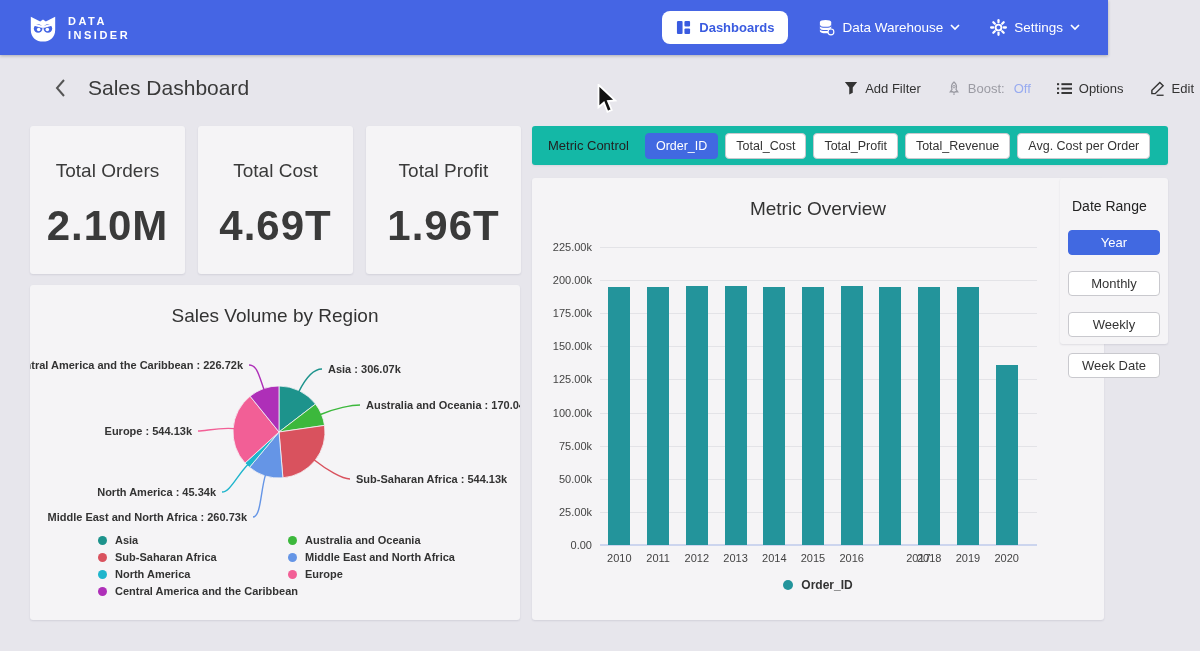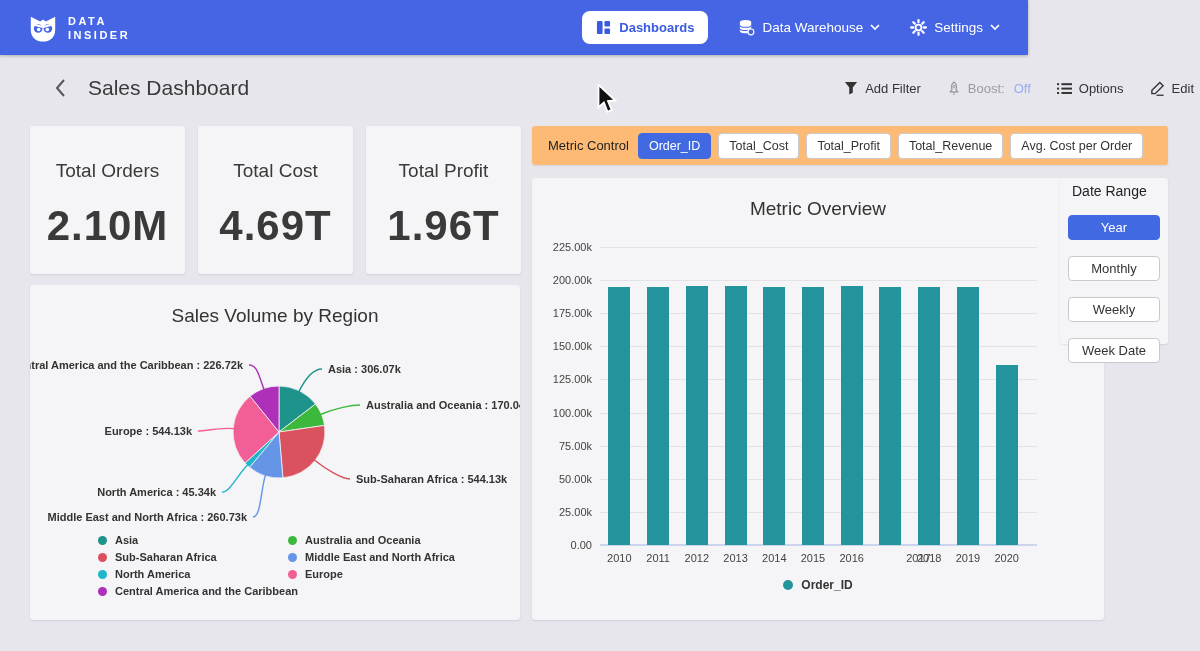--- a/index.html
+++ b/index.html
@@ -1,20 +1,20 @@
 <!DOCTYPE html>
 <html><head>
 <meta charset="utf-8">
 <style>
   * { margin:0; padding:0; box-sizing:border-box; }
   body { background:#cfcfd6; font-family:"Liberation Sans", sans-serif; }
   .page { position:relative; width:1200px; height:651px; background:#e7e6ec; overflow:hidden; }
 
   
-  .navbar { position:absolute; top:0; left:0; width:1028px; height:55px; background:#4565e4;
+  .navbar { position:absolute; top:0; left:0; width:1108px; height:55px; background:#4565e4;
             display:flex; align-items:center; padding:0 28px; box-shadow:0 1px 3px rgba(0,0,0,.25); }
   .brand { display:flex; align-items:center; gap:10px; }
   .brand-text { color:#fff; font-size:11px; font-weight:bold; letter-spacing:2.5px; line-height:14px; }
   .nav-right { margin-left:auto; display:flex; align-items:center; gap:30px; }
   .pill { display:flex; align-items:center; gap:8px; background:#fff; color:#3a5be0; font-weight:bold;
           font-size:13px; height:33px; padding:0 14px; border-radius:8px; border:none; cursor:pointer; }
   .nav-item { display:flex; align-items:center; gap:7px; color:#fff; font-size:13.5px; cursor:pointer; }
 
   
   .page-header { position:absolute; top:55px; left:0; width:1200px; height:66px;
@@ -26,22 +26,22 @@
   .muted { color:#9b9ba3; }
   .boost-off { color:#98abf0; margin-left:2px; }
 
   
   .card { position:absolute; background:#f5f4f6; border-radius:3px; box-shadow:0 1px 2px rgba(30,30,60,.10); }
   .kpi { width:155px; height:148px; top:126px; text-align:center; }
   .kpi-label { margin-top:34px; font-size:19px; color:#3a3a3a; }
   .kpi-value { margin-top:20px; font-size:42px; font-weight:bold; color:#3a3a3a; letter-spacing:1px; }
 
   
-  .metric-bar { position:absolute; left:532px; top:126px; width:636px; height:39px; background:#fdba74;
-                border-radius:3px; display:flex; align-items:center; padding:0 16px; gap:0;
+  .metric-bar { position:absolute; left:532px; top:126px; width:636px; height:39px; background:#14b8a6;
+                border-radius:3px; display:flex; align-items:center; padding:0 16px; gap:7px;
                 box-shadow:0 1px 2px rgba(30,30,60,.08); }
   .metric-label { font-size:13px; color:#222; margin-right:9px; }
   .chip { font-size:12.5px; padding:5px 10px; border:1px solid #c9c9ce; border-radius:4px;
           background:#fff; color:#333; cursor:pointer; font-family:inherit; }
   .chip.selected { background:#4169e1; border-color:#4169e1; color:#fff; }
 
   
   .chart-title { text-align:center; padding-top:20px; font-size:19px; color:#333; }
   .bar-card { left:532px; top:178px; width:572px; height:442px; }
   .pie-card { left:30px; top:285px; width:490px; height:335px; }
@@ -58,21 +58,21 @@
 
   .pie-svg { position:absolute; left:0; top:0; }
   .pie-legend-col { position:absolute; top:249px; }
   .pie-legend-col.c1 { left:68px; }
   .pie-legend-col.c2 { left:258px; }
   .legend-item { display:flex; align-items:center; gap:8px; margin-bottom:5px; font-size:11px;
                  font-weight:bold; color:#333; cursor:pointer; }
   .legend-item .dot { width:9px; height:9px; }
 
   
-  .date-card { left:1060px; top:178px; width:108px; height:166px; padding:3px 8px; }
+  .date-card { left:1060px; top:178px; width:108px; height:166px; padding:18px 8px; }
   .date-label { font-size:14px; color:#222; margin:2px 0 10px 4px; }
   .date-btn { display:block; width:92px; height:25px; margin:16px auto 7px auto; font-size:13px;
               border:1px solid #c9c9ce; border-radius:4px; background:#fff; color:#333; cursor:pointer;
               font-family:inherit; }
   .date-btn.selected { background:#4169e1; border-color:#4169e1; color:#fff; }
 
   .cursor { position:absolute; left:597px; top:84px; z-index:50; pointer-events:none; }
 </style>
 </head>
 <body>

